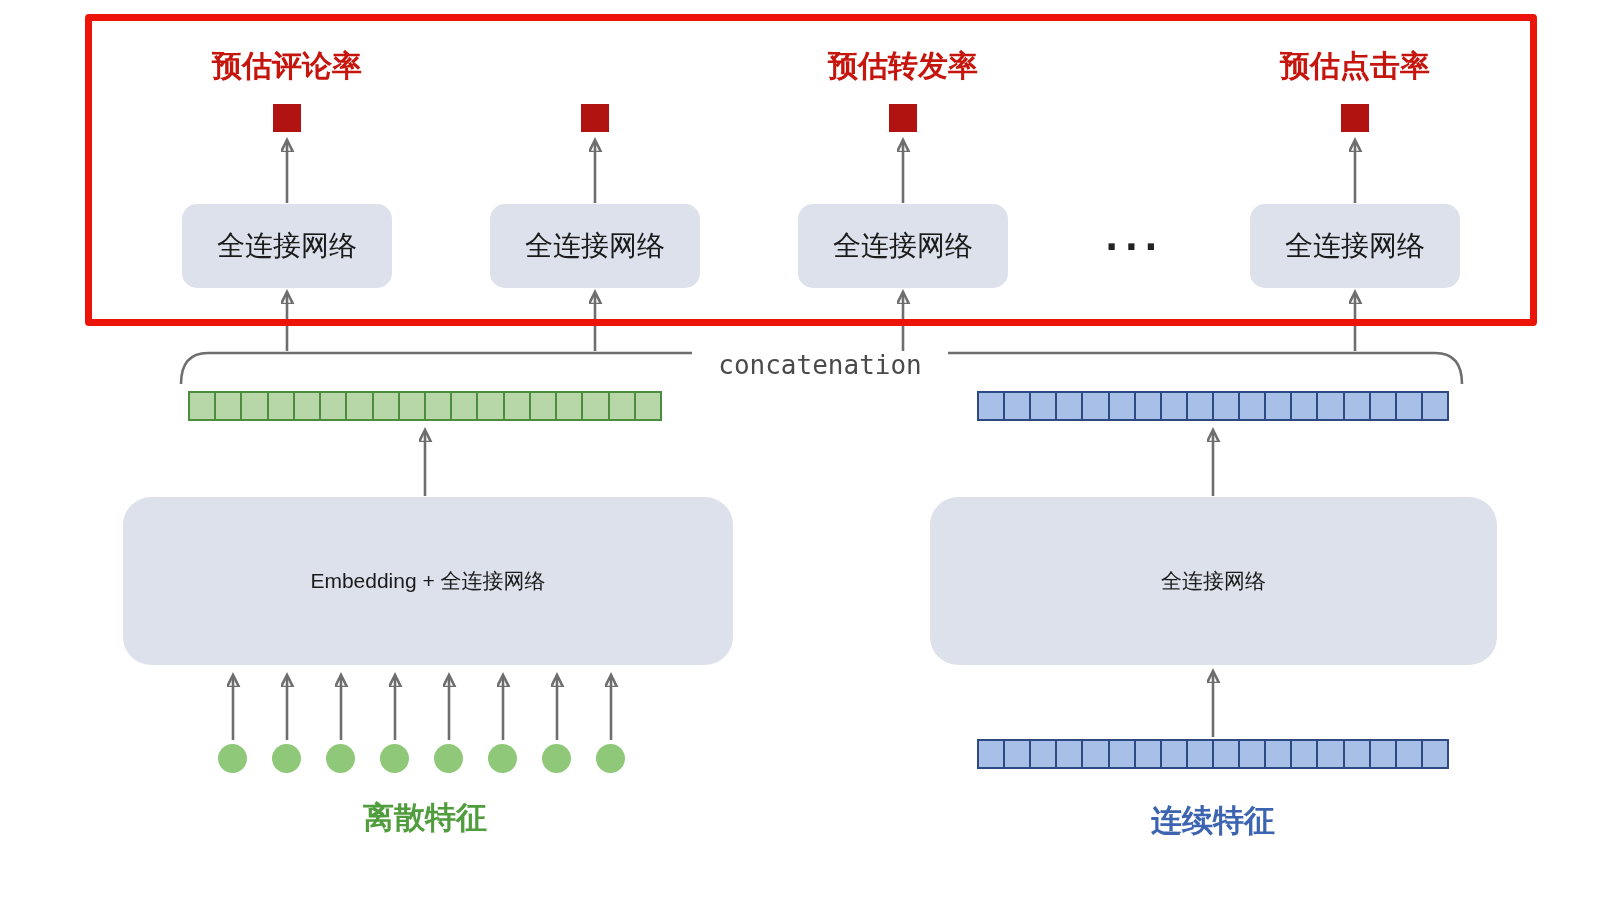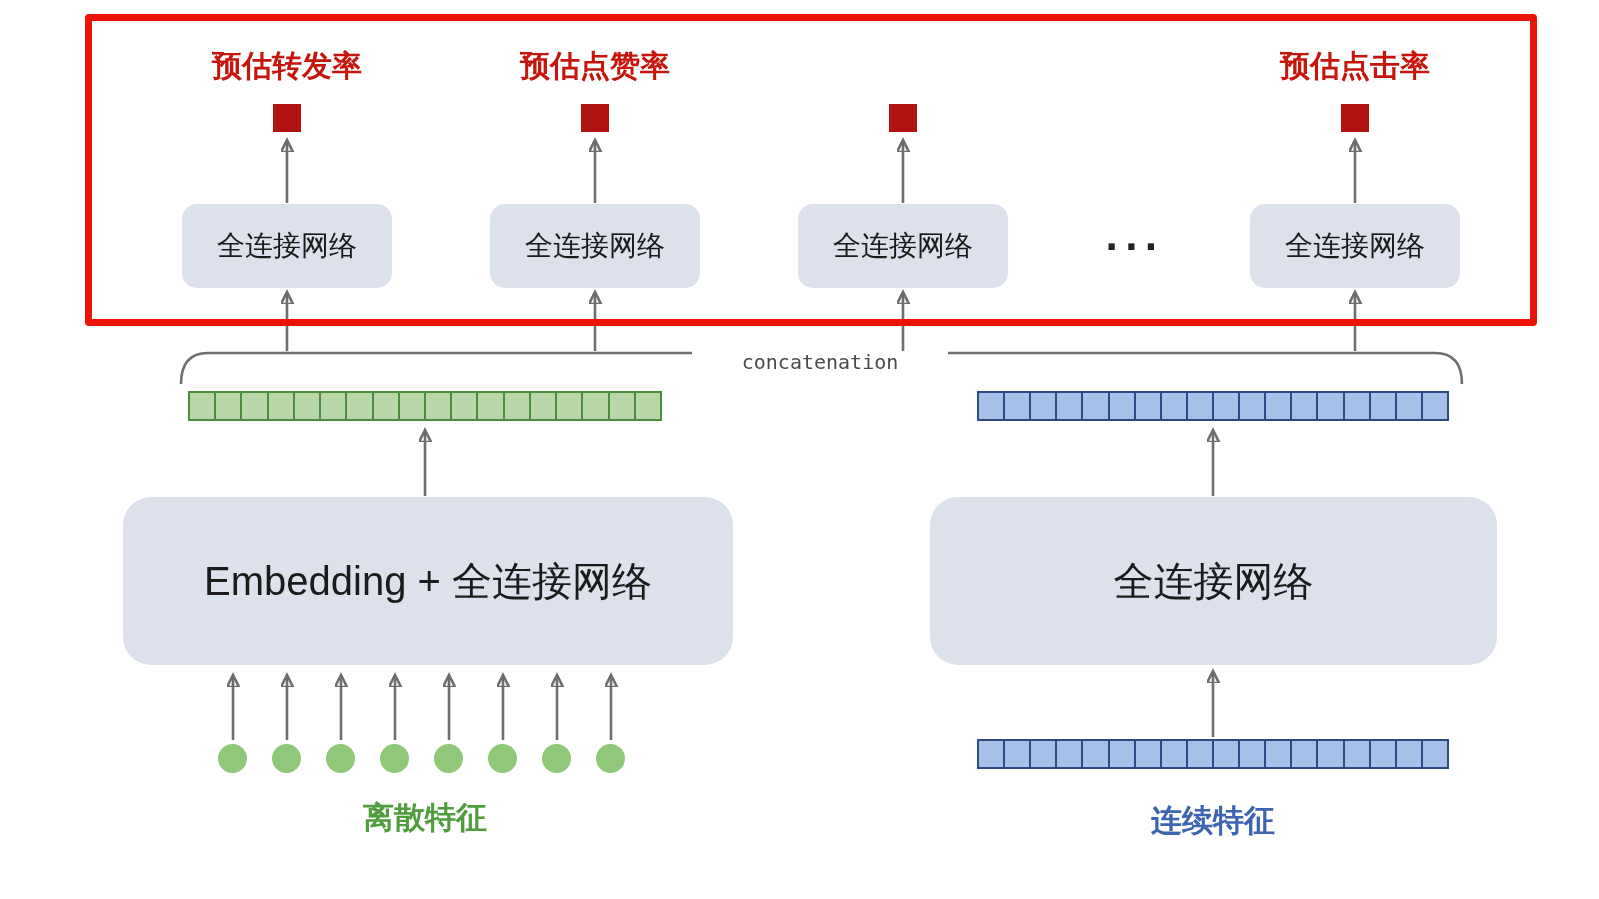--- a/index.html
+++ b/index.html
@@ -58,21 +58,21 @@
   .ellipsis{
     position:absolute;left:1085px;top:212px;width:100px;height:70px;
     display:flex;align-items:center;justify-content:center;
     font-size:44px;font-weight:bold;color:#222;letter-spacing:5px;
     z-index:2;
   }
   .concat-text{
     position:absolute;left:700px;top:350px;width:240px;
     text-align:center;
     font-family:"DejaVu Sans Mono", monospace;
-    font-size:20px;color:#4a4a4a;
+    font-size:26px;color:#4a4a4a;
     z-index:2;
   }
 
   .vector-bar{
     position:absolute;height:30px;display:flex;
     z-index:2;box-sizing:border-box;
   }
   .vector-bar .cell{flex:1;box-sizing:border-box;}
   .vector-bar.green{border:2px solid var(--green-border);}
   .vector-bar.green .cell{background:var(--green-cell);border-right:2px solid var(--green-border);}
@@ -81,21 +81,21 @@
   .vector-bar .cell:last-child{border-right:none;}
   .bar-green-top{left:188px;top:391px;width:474px;}
   .bar-blue-top{left:977px;top:391px;width:472px;}
   .bar-blue-bottom{left:977px;top:739px;width:472px;}
 
   .tower{
     position:absolute;top:497px;height:168px;
     background:var(--box-fill);
     border-radius:28px;
     display:flex;align-items:center;justify-content:center;
-    font-size:40px;color:var(--box-text);
+    font-size:21px;color:var(--box-text);
     z-index:2;
     text-align:right;
   }
   .tower-left{left:123px;width:610px;}
   .tower-right{left:930px;width:567px;}
 
   .circle-row{
     position:absolute;left:218px;top:743px;width:407px;height:30px;
     display:flex;justify-content:space-between;align-items:center;
     z-index:2;
@@ -147,28 +147,28 @@
     <line x1="341" y1="740" x2="341" y2="676" marker-end="url(#ah)"></line>
     <line x1="395" y1="740" x2="395" y2="676" marker-end="url(#ah)"></line>
     <line x1="449" y1="740" x2="449" y2="676" marker-end="url(#ah)"></line>
     <line x1="503" y1="740" x2="503" y2="676" marker-end="url(#ah)"></line>
     <line x1="557" y1="740" x2="557" y2="676" marker-end="url(#ah)"></line>
     <line x1="611" y1="740" x2="611" y2="676" marker-end="url(#ah)"></line>
   </svg>
 
   <div class="red-frame"></div>
 
-  <div class="task-label" style="left:137px">预估转发率</div>
+  <div class="task-label" style="left:137px">预估评论率</div>
   <div class="out-square" style="left:273px"></div>
   <div class="fc-box" style="left:182px">全连接网络</div>
 
-  <div class="task-label" style="left:445px">预估点赞率</div>
   <div class="out-square" style="left:581px"></div>
   <div class="fc-box" style="left:490px">全连接网络</div>
 
+  <div class="task-label" style="left:753px">预估转发率</div>
   <div class="out-square" style="left:889px"></div>
   <div class="fc-box" style="left:798px">全连接网络</div>
 
   <div class="ellipsis">···</div>
 
   <div class="task-label" style="left:1205px">预估点击率</div>
   <div class="out-square" style="left:1341px"></div>
   <div class="fc-box" style="left:1250px">全连接网络</div>
 
   <div class="concat-text">concatenation</div>

